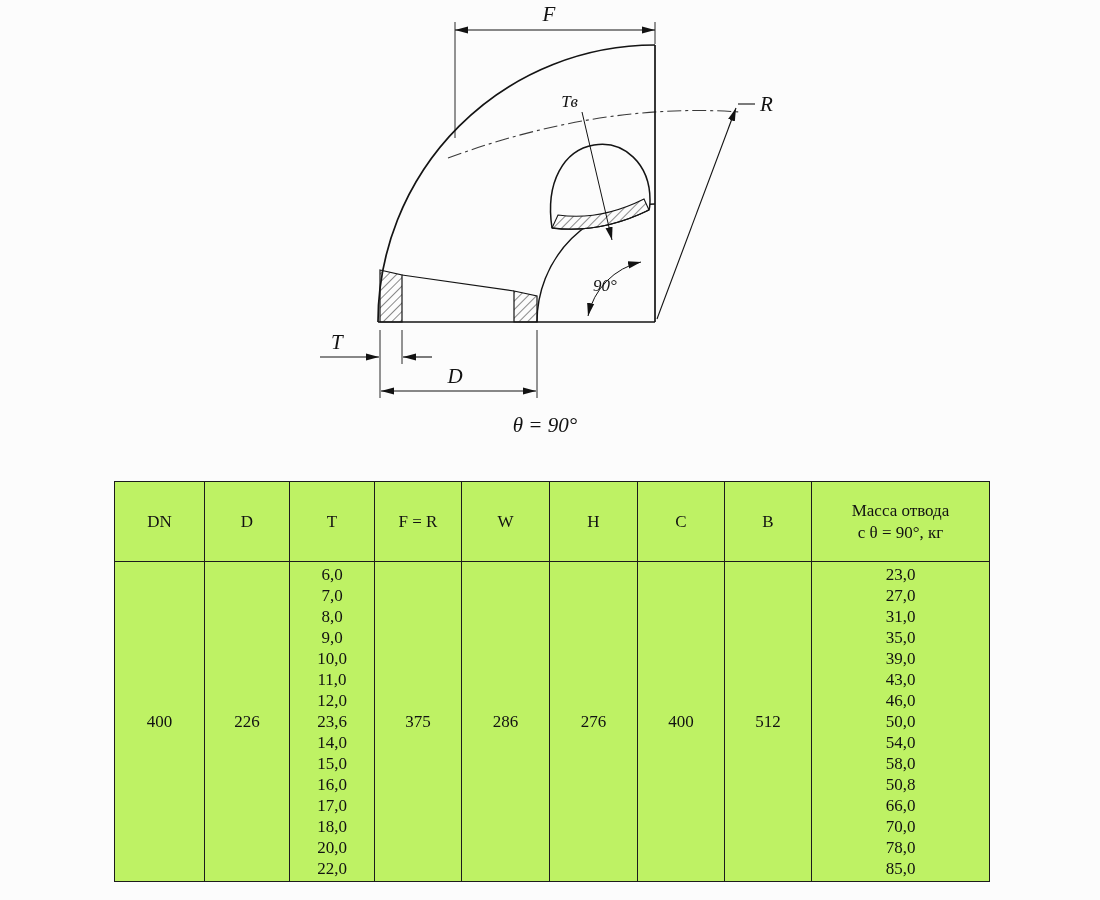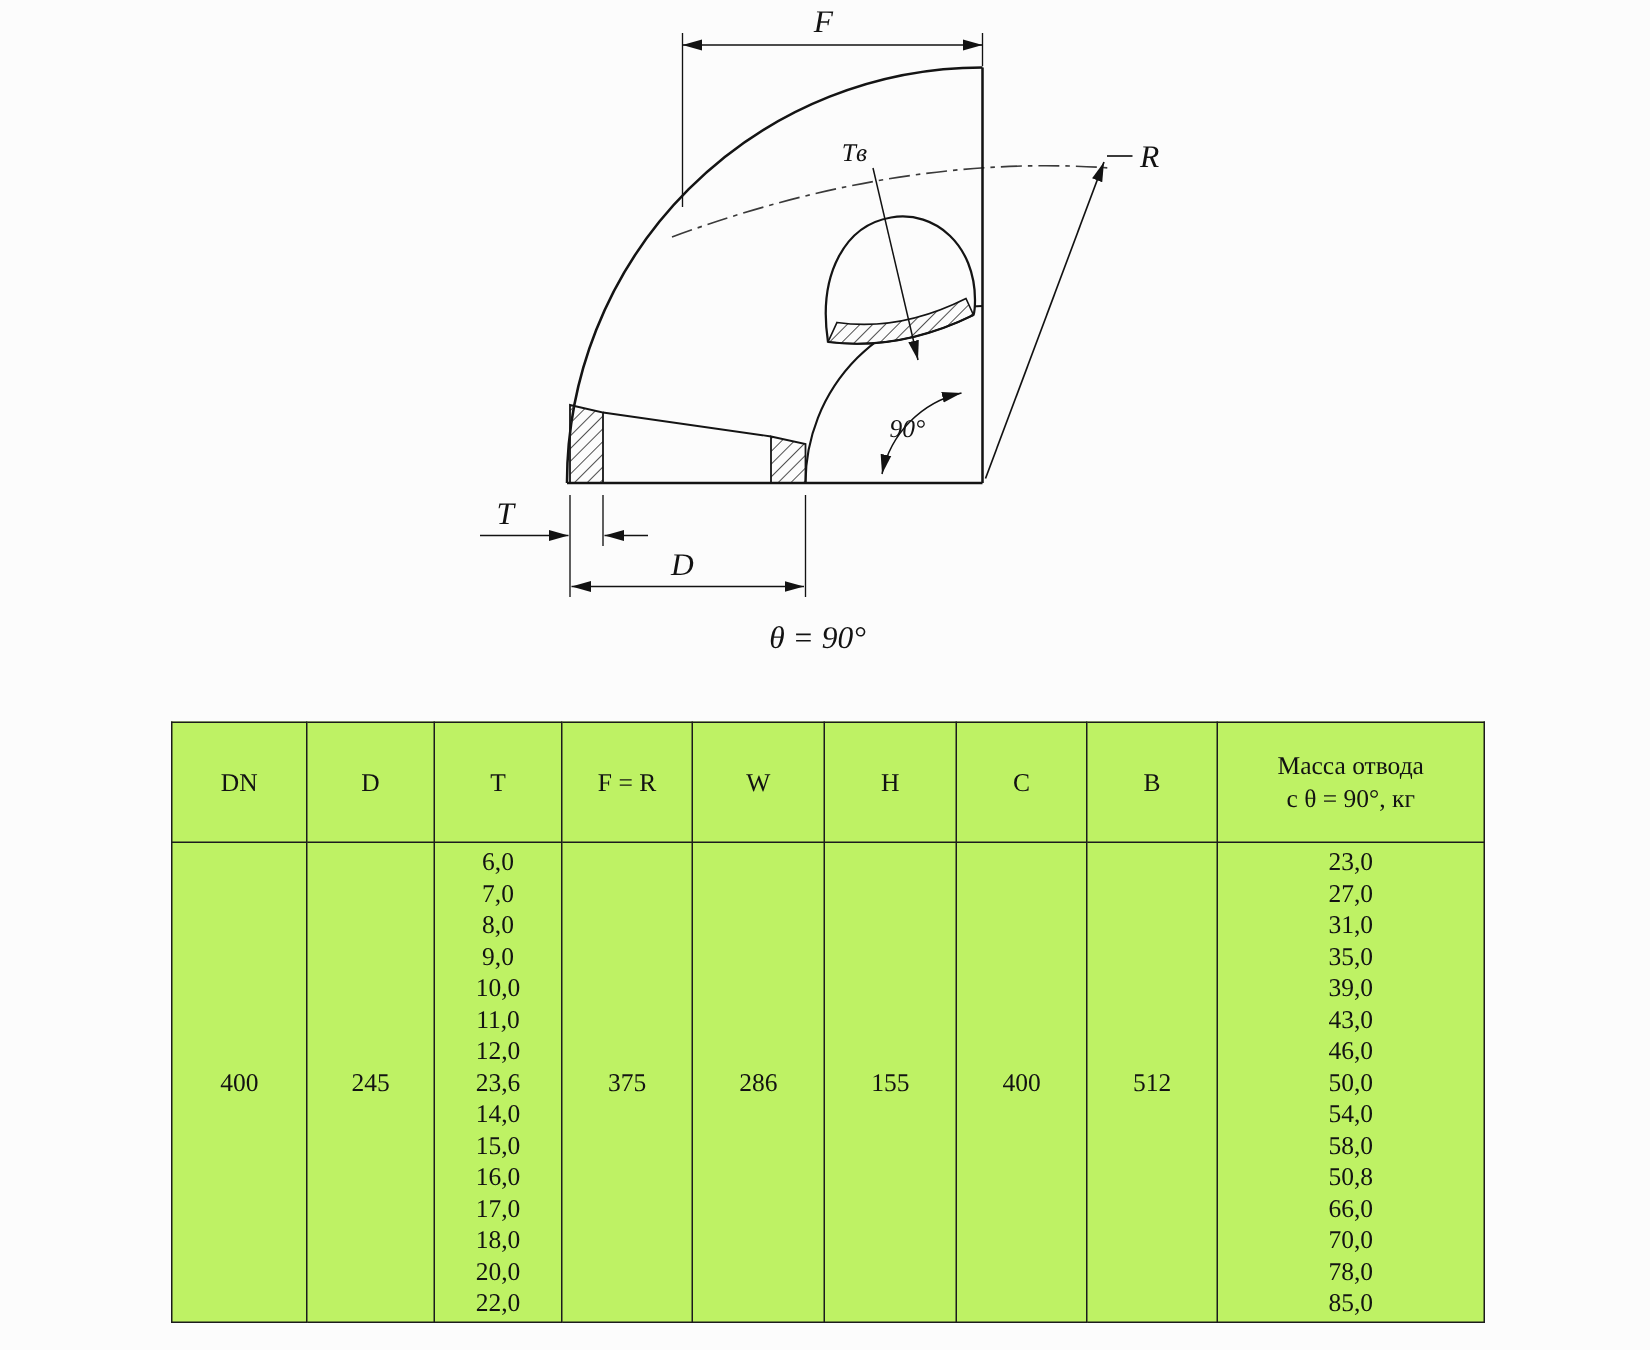--- a/index.html
+++ b/index.html
@@ -138,39 +138,39 @@
         <th>H</th>
         <th>C</th>
         <th>B</th>
         <th class="mass-header">Масса отвода
 с θ =  90°, кг</th>
       </tr>
     </thead>
     <tbody>
       <tr>
         <td>400</td>
-        <td>245</td>
+        <td>226</td>
         <td class="list-cell">6,0
 7,0
 8,0
 9,0
 10,0
 11,0
 12,0
 23,6
 14,0
 15,0
 16,0
 17,0
 18,0
 20,0
 22,0</td>
         <td>375</td>
         <td>286</td>
-        <td>155</td>
+        <td>276</td>
         <td>400</td>
         <td>512</td>
         <td class="list-cell">23,0
 27,0
 31,0
 35,0
 39,0
 43,0
 46,0
 50,0

